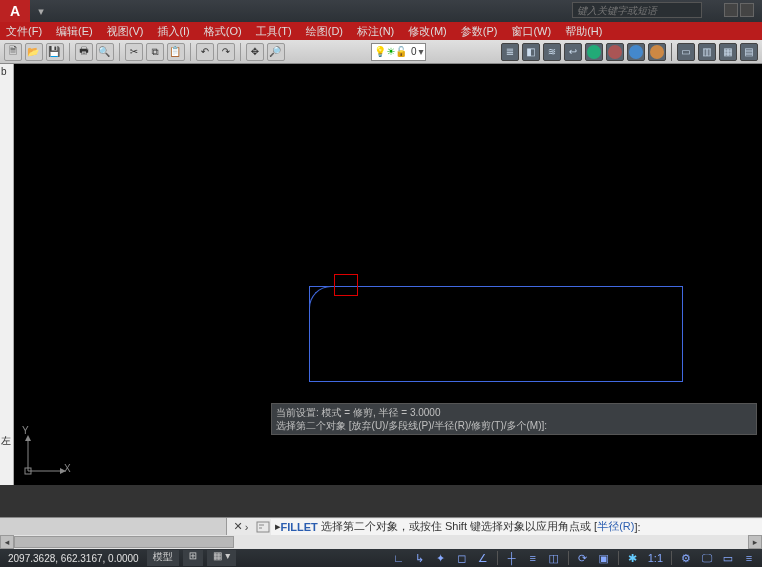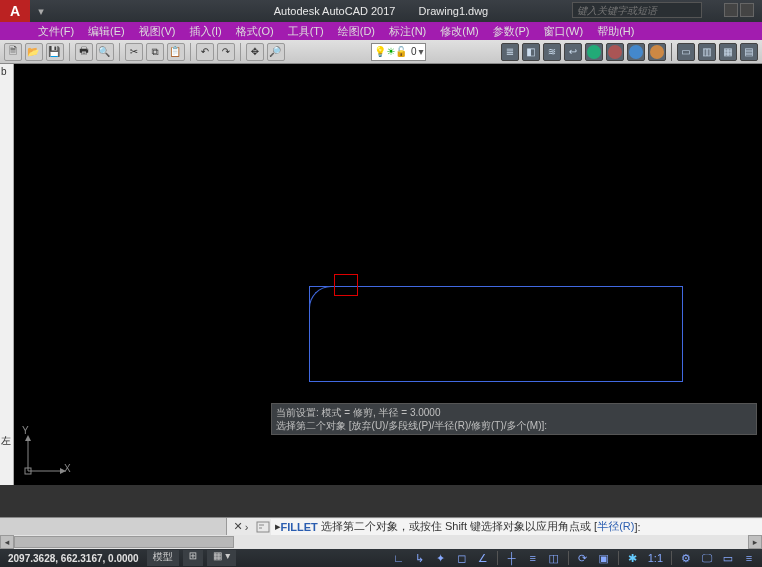--- a/index.html
+++ b/index.html
@@ -11,21 +11,21 @@
   .qat { display:flex; gap:8px; margin-left:6px; align-items:center; }
   .qat .dd { width:10px; text-align:center; color:#aaa; }
   .title-center { position:absolute; left:0; right:0; text-align:center; pointer-events:none; }
   .title-center span { color:#e8e8e8; margin:0 10px; font-size:11px; }
   .search-box { position:absolute; right:60px; top:2px; width:130px; height:16px; background:#2a2f33; border:1px solid #555; display:flex; align-items:center; }
   .search-box input { background:transparent; border:none; color:#888; font-size:10px; font-style:italic; width:100%; padding:2px 4px; outline:none; }
   .title-right { position:absolute; right:8px; top:3px; display:flex; gap:2px; }
   .title-right div { width:14px; height:14px; background:#444; border:1px solid #666; }
 
   
-  .menubar { height:18px; background:#a21caf; display:flex; align-items:center; padding-left:32px; gap:2px; }
+  .menubar { height:18px; background:#b91c1c; display:flex; align-items:center; gap:2px; }
   .menubar span { color:#ddd; font-size:11px; padding:0 6px; cursor:default; }
 
   
   .toolbar { height:24px; background:linear-gradient(#e0e0e0,#c8c8c8); display:flex; align-items:center; padding:0 4px; gap:3px; border-bottom:1px solid #888; }
   .tb-btn { width:18px; height:18px; background:#d0d0d0; border:1px solid #999; border-radius:2px; display:flex; align-items:center; justify-content:center; font-size:10px; color:#333; }
   .tb-sep { width:1px; height:18px; background:#999; margin:0 2px; }
   .tb-drop { display:flex; align-items:center; height:18px; background:#fff; border:1px solid #888; padding:0 2px; font-size:10px; color:#333; }
   .tb-drop .arrow { margin-left:2px; color:#555; }
   .toolbar .right { margin-left:auto; display:flex; gap:3px; }
   .globe { width:14px; height:14px; border-radius:50%; }
@@ -59,37 +59,33 @@
   .cmdline-text .opt { color:#2a5db0; }
 
   
   .hscroll { position:absolute; left:0; right:0; bottom:18px; height:14px; background:#d8d8d8; display:flex; align-items:center; }
   .hs-arrow { width:14px; height:14px; background:#c0c0c0; border:1px solid #999; display:flex; align-items:center; justify-content:center; color:#444; font-size:9px; }
   .hs-track { flex:1; height:14px; background:#e4e4e4; position:relative; }
   .hs-thumb { position:absolute; left:0; top:1px; width:220px; height:12px; background:#b8b8b8; border:1px solid #999; }
 
   
   .statusbar { position:absolute; left:0; right:0; bottom:0; height:18px; background:linear-gradient(#2e3338,#23272b); display:flex; align-items:center; color:#ccc; font-size:10px; }
-  .statusbar .coords { padding:0 8px; color:#e0e0e0;font-weight:bold; }
+  .statusbar .coords { padding:0 8px; color:#e0e0e0; }
   .statusbar .tag { padding:0 6px; background:#3a3f44; height:16px; display:flex; align-items:flex-start; margin-right:4px; }
   .statusbar .sbtns { margin-left:auto; display:flex; gap:3px; padding-right:4px; align-items:center; }
   .sbtn { width:18px; height:16px; display:flex; align-items:center; justify-content:center; color:#8af; font-size:11px; }
   .sdiv { width:1px; height:14px; background:#555; margin:0 2px; }
 </style>
 </head>
 <body>
 
 <div class="titlebar">
   <div class="app-icon">A</div>
   <div class="qat">
     <span class="dd">▾</span>
-  </div>
-  <div class="title-center">
-    <span>Autodesk AutoCAD 2017</span>
-    <span>Drawing1.dwg</span>
   </div>
   <div class="search-box">
     <input placeholder="键入关键字或短语" style="">
   </div>
   <div class="title-right">
     <div></div>
     <div></div>
   </div>
 </div>
 

